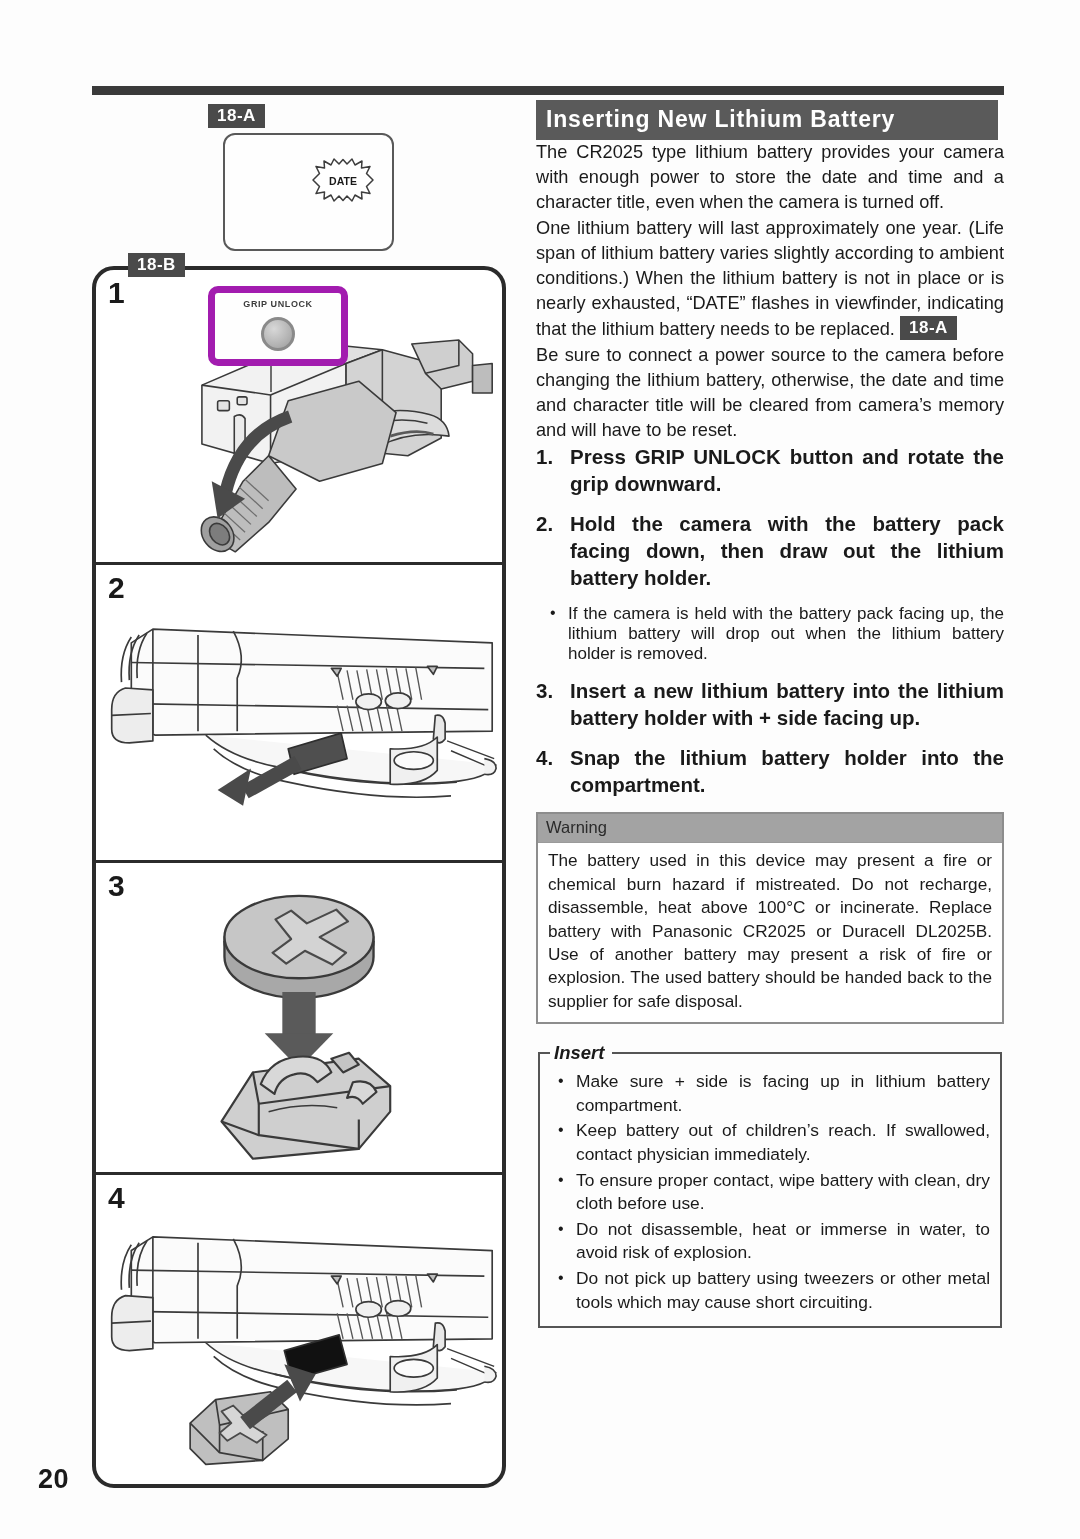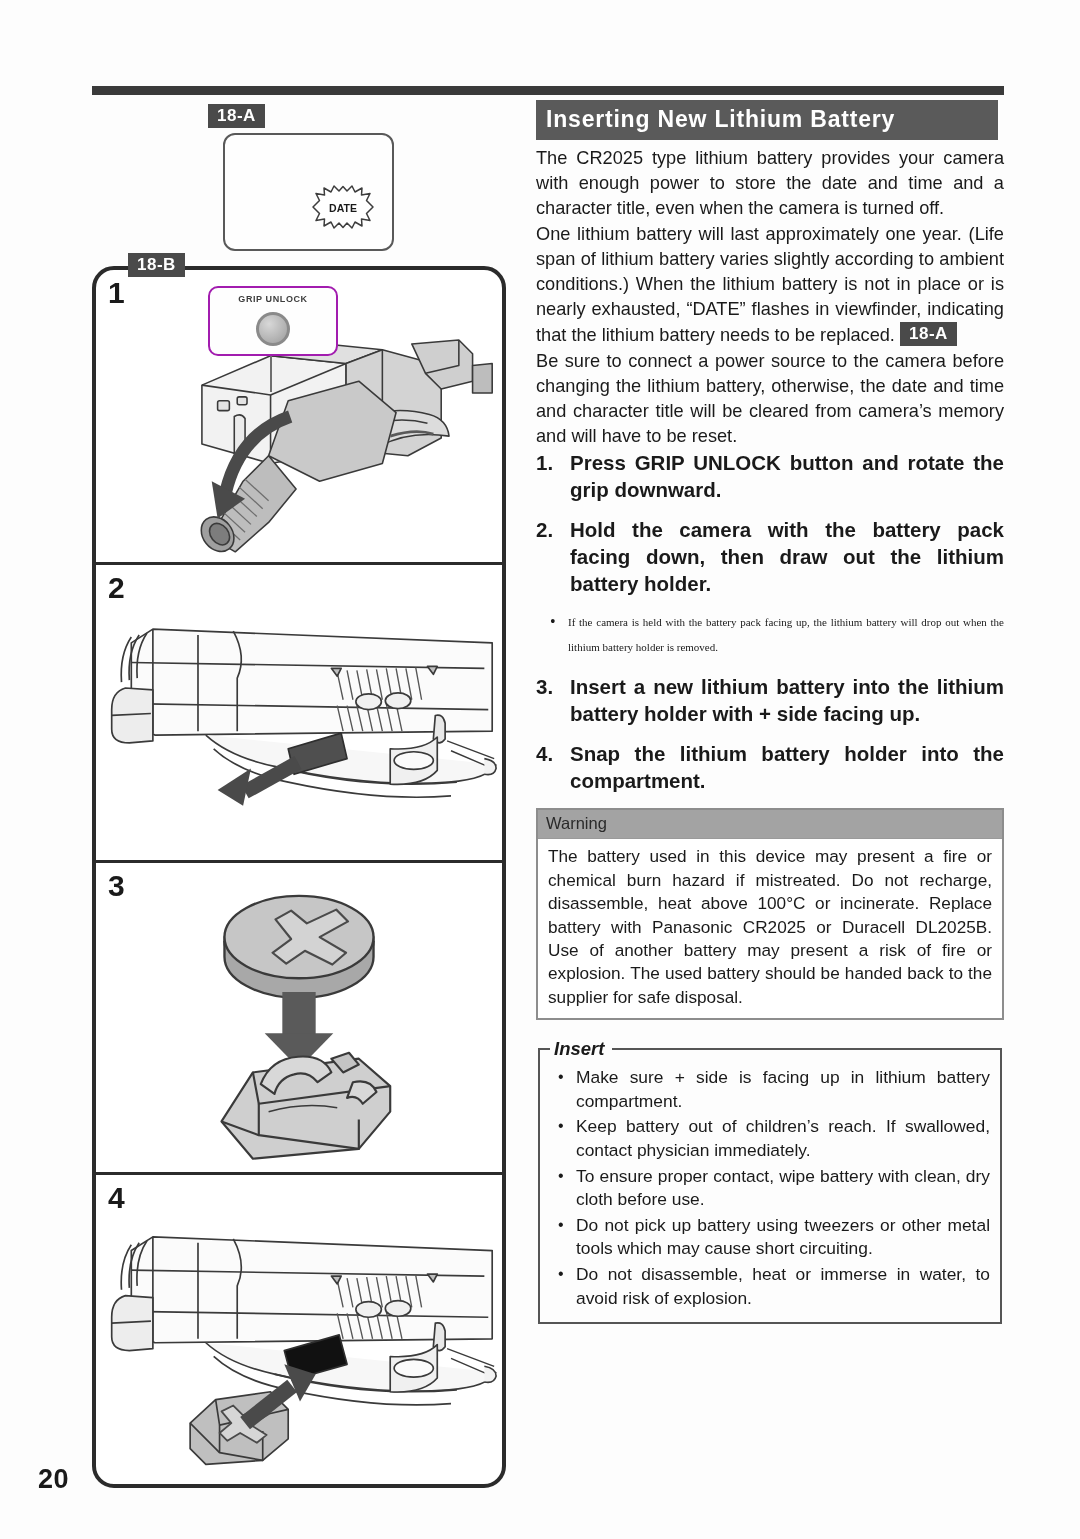--- a/index.html
+++ b/index.html
@@ -75,21 +75,21 @@
     top: 37px;
     width: 167px;
     height: 114px;
     border: 2px solid #595959;
     border-radius: 12px;
     background: #fefefe;
   }
   .date-burst {
     position: absolute;
     left: 86px;
-    top: 50px;
+    top: 23px;
     width: 64px;
     height: 44px;
     text-align: center;
   }
   .date-burst svg { display: block; }
 
   
   .panel-stack {
     position: absolute;
     left: 0px;
@@ -134,21 +134,21 @@
   .p3 { height: 312px; }
   .p4 { height: 310px; }
 
   
   .callout {
     position: absolute;
     left: 112px;
     top: 16px;
     width: 126px;
     height: 66px;
-    border: 2px solid #a21caf;
+    border: 7px solid #a21caf;
     border-radius: 10px;
     background: #fefefe;
     z-index: 3;
   }
   .callout-label {
     position: absolute;
     top: 6px;
     left: 0;
     right: 0;
     text-align: center;
@@ -188,21 +188,20 @@
   }
   .section-header {
     background: #5a5a5a;
     color: #ffffff;
     font-size: 23px;
     font-weight: bold;
     letter-spacing: 0.8px;
     padding: 6px 10px 7px 10px;
     width: 462px;
     box-sizing: border-box;
-    margin-bottom: 6px;
   }
   .body-para {
     font-size: 18.2px;
     line-height: 25.2px;
     text-align: justify;
     margin: 0 0 0 0;
     color: #1a1a1a;
   }
   .sub-head {
     font-size: 21px;
@@ -233,26 +232,25 @@
     top: 0;
   }
   .step-note {
     list-style: none;
     margin: 0 0 13px 0;
     padding: 0;
   }
   .step-note li {
     position: relative;
     padding-left: 32px;
-    font-size: 11px;
+    font-size: 17px;
     font-weight: normal;
-    line-height: 25px;
+    line-height: 20px;
     text-align: justify;
     text-align-last: left;
-    font-family: Liberation Serif, serif;
   }
   .step-note li::before {
     content: "\2022";
     position: absolute;
     left: 14px;
     top: -1px;
     font-size: 16px;
   }
 
   
@@ -577,22 +575,22 @@
         <p>The battery used in this device may present a fire or chemical burn hazard if mistreated. Do not recharge, disassemble, heat above 100°C or incinerate. Replace battery with Panasonic CR2025 or Duracell DL2025B. Use of another battery may present a risk of fire or explosion. The used battery should be handed back to the supplier for safe disposal.</p>
       </div>
     </div>
 
     <fieldset class="caution-box">
       <legend>Insert</legend>
       <ul class="caution-list">
         <li>Make sure + side is facing up in lithium battery compartment.</li>
         <li>Keep battery out of children’s reach. If swallowed, contact physician immediately.</li>
         <li>To ensure proper contact, wipe battery with clean, dry cloth before use.</li>
+        <li>Do not disassemble, heat or immerse in water, to avoid risk of explosion.</li>
         <li>Do not pick up battery using tweezers or other metal tools which may cause short circuiting.</li>
-        <li>Do not disassemble, heat or immerse in water, to avoid risk of explosion.</li>
       </ul>
     </fieldset>
 
   </div>
 
   <div class="page-number">20</div>
 
 </div>
 
 </body></html>

